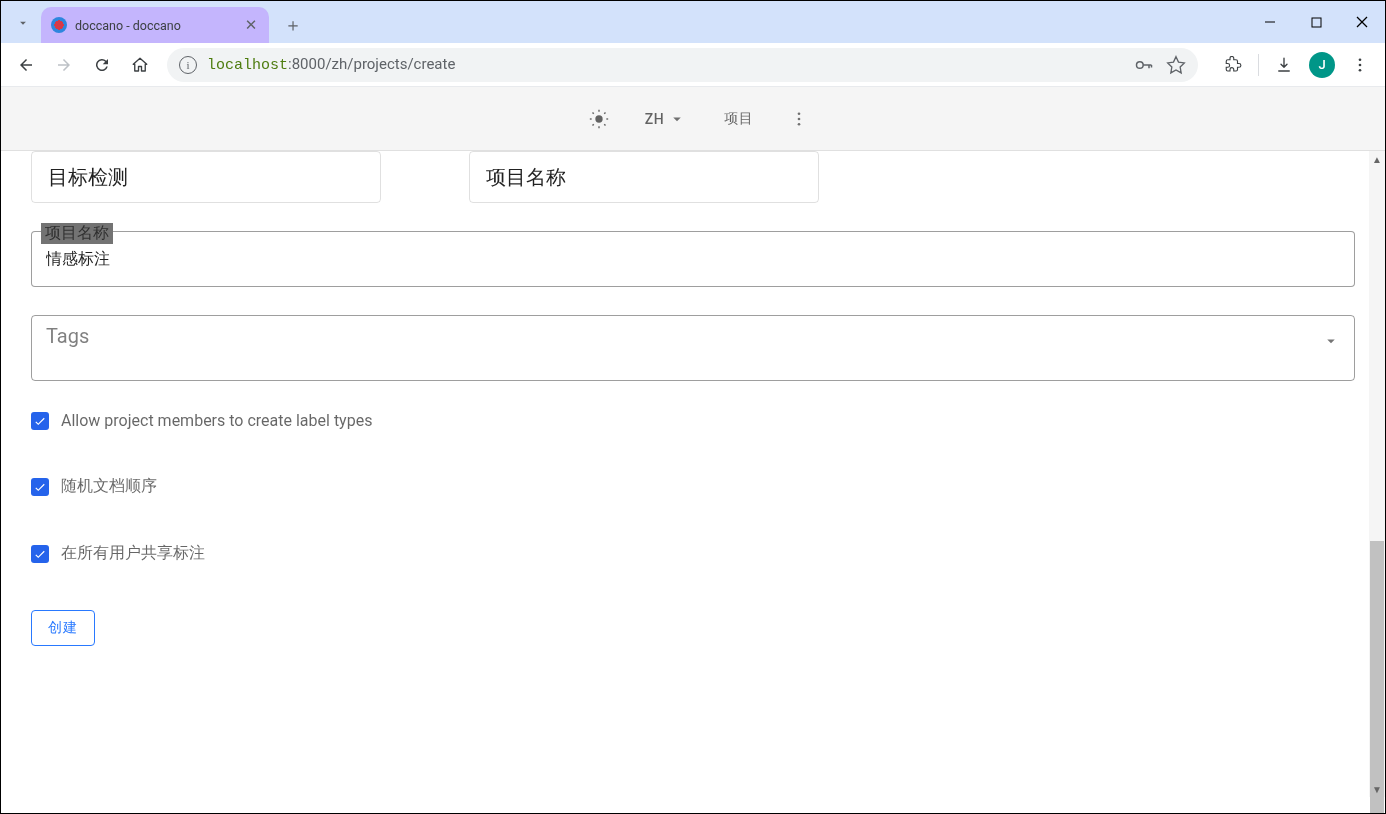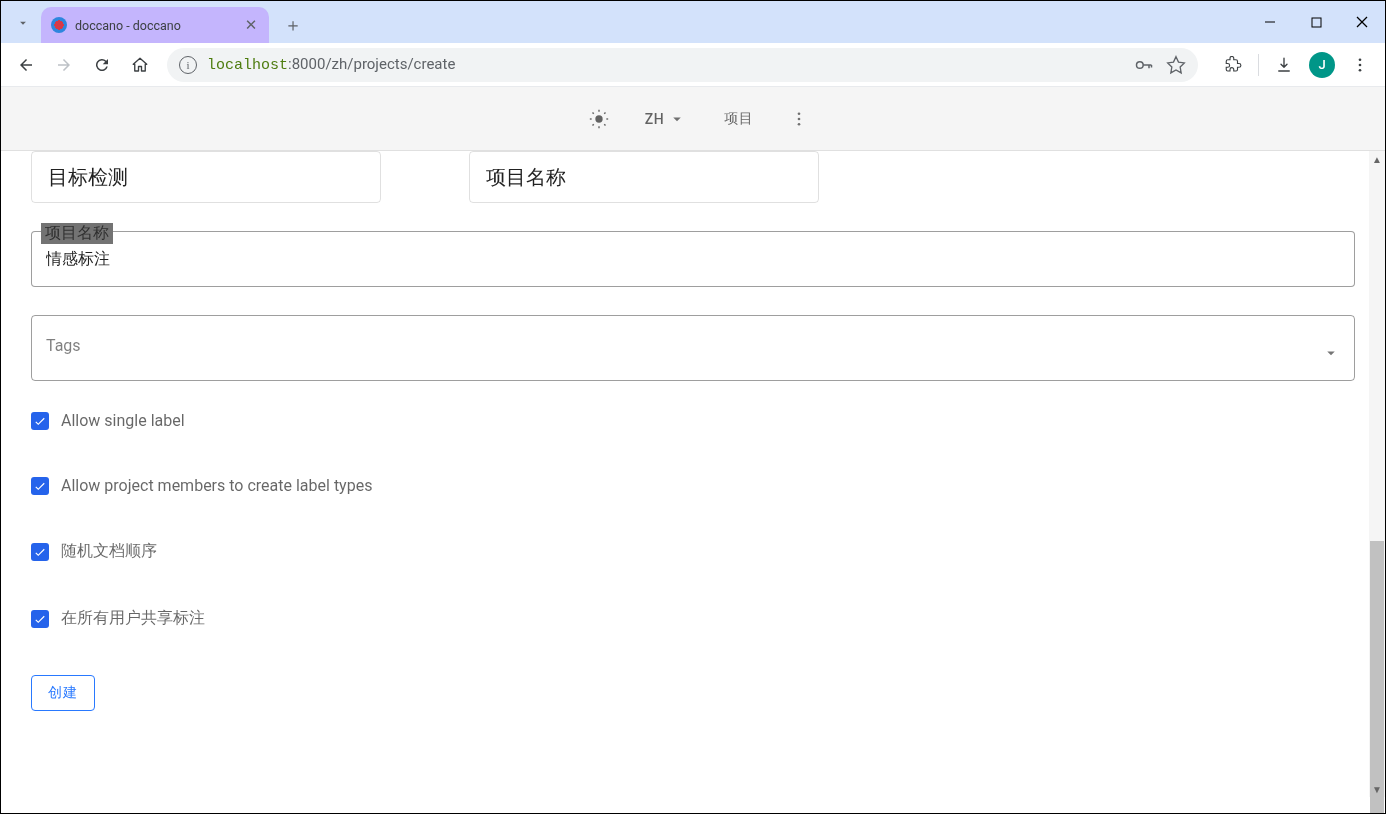--- a/index.html
+++ b/index.html
@@ -46,21 +46,21 @@
 
 .type-cards { display: flex; gap: 88px; margin-bottom: 28px; margin-top: 0; }
 .type-card { flex: 0 0 350px; height: 52px; border: 1px solid rgba(0,0,0,0.12); border-radius: 4px; display: flex; align-items: center; padding: 0 16px; font-size: 20px; color: rgba(0,0,0,0.87); cursor: pointer; }
 
 .field-wrap { position: relative; margin-bottom: 28px; }
 .field-label { position: absolute; top: -8px; left: 10px; background: #737373; padding: 0 4px; font-size: 16px; color: rgba(0,0,0,0.6); }
 .text-field { width: 100%; height: 56px; border: 1px solid rgba(0,0,0,0.38); border-radius: 4px; padding: 0 14px; font-size: 16px; color: rgba(0,0,0,0.87); outline: none; font-family: inherit; }
 .text-field::placeholder { color: rgba(0,0,0,0.5); }
 
 .select-wrap { position: relative; margin-bottom: 30px; }
-.select-field { width: 100%; height: 66px; border: 1px solid rgba(0,0,0,0.38); border-radius: 4px; padding: 24px 14px 0 14px; font-size: 16px; color: rgba(0,0,0,0.5); display: flex; align-items: flex-start; justify-content: space-between; cursor: pointer; }
+.select-field { width: 100%; height: 66px; border: 1px solid rgba(0,0,0,0.38); border-radius: 4px; padding: 12px 14px 0 14px; font-size: 20px; color: rgba(0,0,0,0.5); display: flex; align-items: flex-start; justify-content: space-between; cursor: pointer; }
 .select-field .placeholder { margin-top: -4px; }
 .select-caret { color: rgba(0,0,0,0.54); margin-top: 4px; }
 
 .checkbox-row { display: flex; align-items: center; margin-bottom: 46px; }
 .checkbox { width: 18px; height: 18px; background: #2563eb; border-radius: 3px; display: flex; align-items: center; justify-content: center; cursor: pointer; margin-right: 12px; flex-shrink: 0; }
 .checkbox svg { width: 14px; height: 14px; }
 .checkbox-label { font-size: 16px; color: rgba(0,0,0,0.6); }
 
 .create-btn { height: 36px; padding: 0 16px; border: 1px solid #2979ff; background: #fff; color: #2979ff; border-radius: 4px; font-size: 14px; cursor: pointer; letter-spacing: 1px; }
 
@@ -232,53 +232,45 @@
           <div class="select-field">
             <span class="placeholder">Tags</span>
             <span class="select-caret">
               <svg width="18" height="18" viewBox="0 0 24 24">
                   <path d="M7 10l5 5 5-5z" fill="rgba(0,0,0,0.54)"></path>
                 </svg>
             </span>
           </div>
         </div>
 
+
         <div class="checkbox-row">
           <div class="checkbox">
             <svg viewBox="0 0 24 24">
                 <path d="M9 16.2l-3.5-3.5L4 14.1 9 19l11-11-1.4-1.4z" fill="#fff"></path>
               </svg>
           </div>
-          <span class="checkbox-label">Allow single label</span>
+          <span class="checkbox-label">Allow project members to create label types</span>
         </div>
 
         <div class="checkbox-row">
           <div class="checkbox">
             <svg viewBox="0 0 24 24">
                 <path d="M9 16.2l-3.5-3.5L4 14.1 9 19l11-11-1.4-1.4z" fill="#fff"></path>
               </svg>
           </div>
-          <span class="checkbox-label">Allow project members to create label types</span>
+          <span class="checkbox-label">随机文档顺序</span>
         </div>
 
         <div class="checkbox-row">
           <div class="checkbox">
             <svg viewBox="0 0 24 24">
                 <path d="M9 16.2l-3.5-3.5L4 14.1 9 19l11-11-1.4-1.4z" fill="#fff"></path>
               </svg>
           </div>
-          <span class="checkbox-label">随机文档顺序</span>
-        </div>
-
-        <div class="checkbox-row">
-          <div class="checkbox">
-            <svg viewBox="0 0 24 24">
-                <path d="M9 16.2l-3.5-3.5L4 14.1 9 19l11-11-1.4-1.4z" fill="#fff"></path>
-              </svg>
-          </div>
           <span class="checkbox-label">在所有用户共享标注</span>
         </div>
 
         <button class="create-btn">
           <span>创建</span>
         </button>
 
       </div>
 
       <div class="scrollbar-track">

